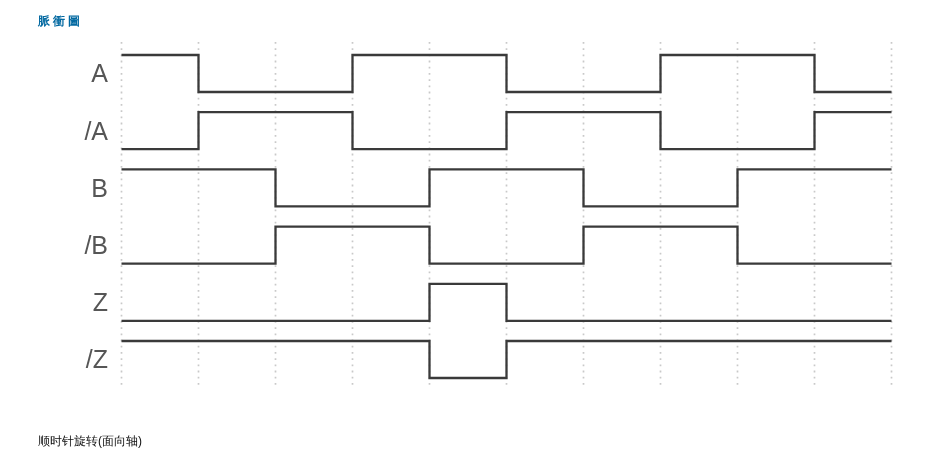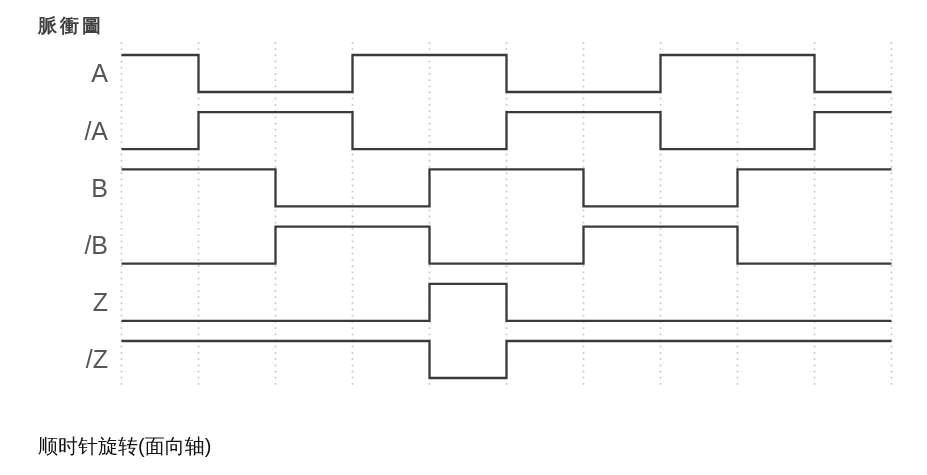--- a/index.html
+++ b/index.html
@@ -8,30 +8,30 @@
     width: 927px;
     height: 475px;
     background: #ffffff;
     overflow: hidden;
     font-family: "Liberation Sans", sans-serif;
   }
   .page-title {
     position: absolute;
     left: 38px;
     top: 13px;
-    font-size: 19px;
+    font-size: 12px;
     font-weight: bold;
     letter-spacing: 3px;
-    color: #404040;
+    color: #0369a1;
   }
   .caption {
     position: absolute;
     left: 38px;
     top: 433px;
-    font-size: 20px;
+    font-size: 12px;
     color: #111111;
   }
   .chart {
     position: absolute;
     left: 0;
     top: 0;
     width: 927px;
     height: 420px;
   }
   .wave-svg {

